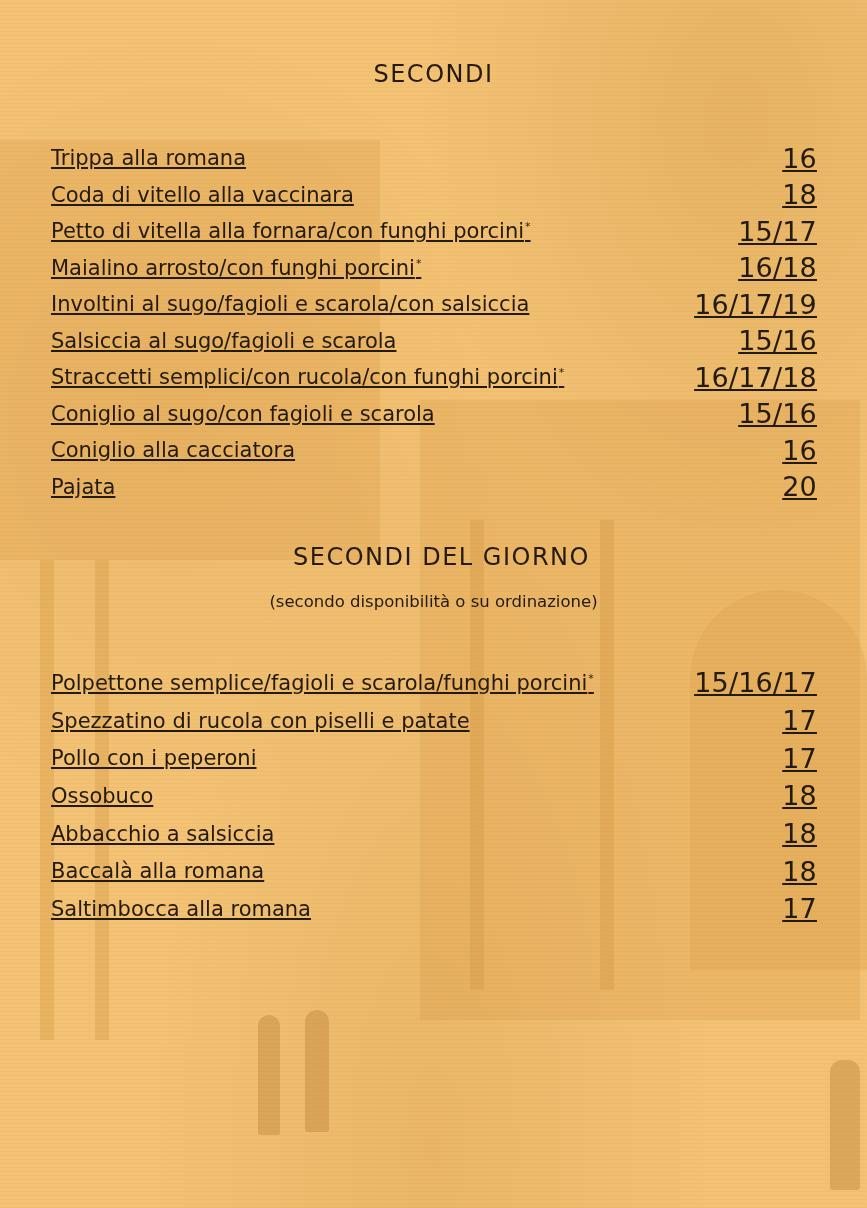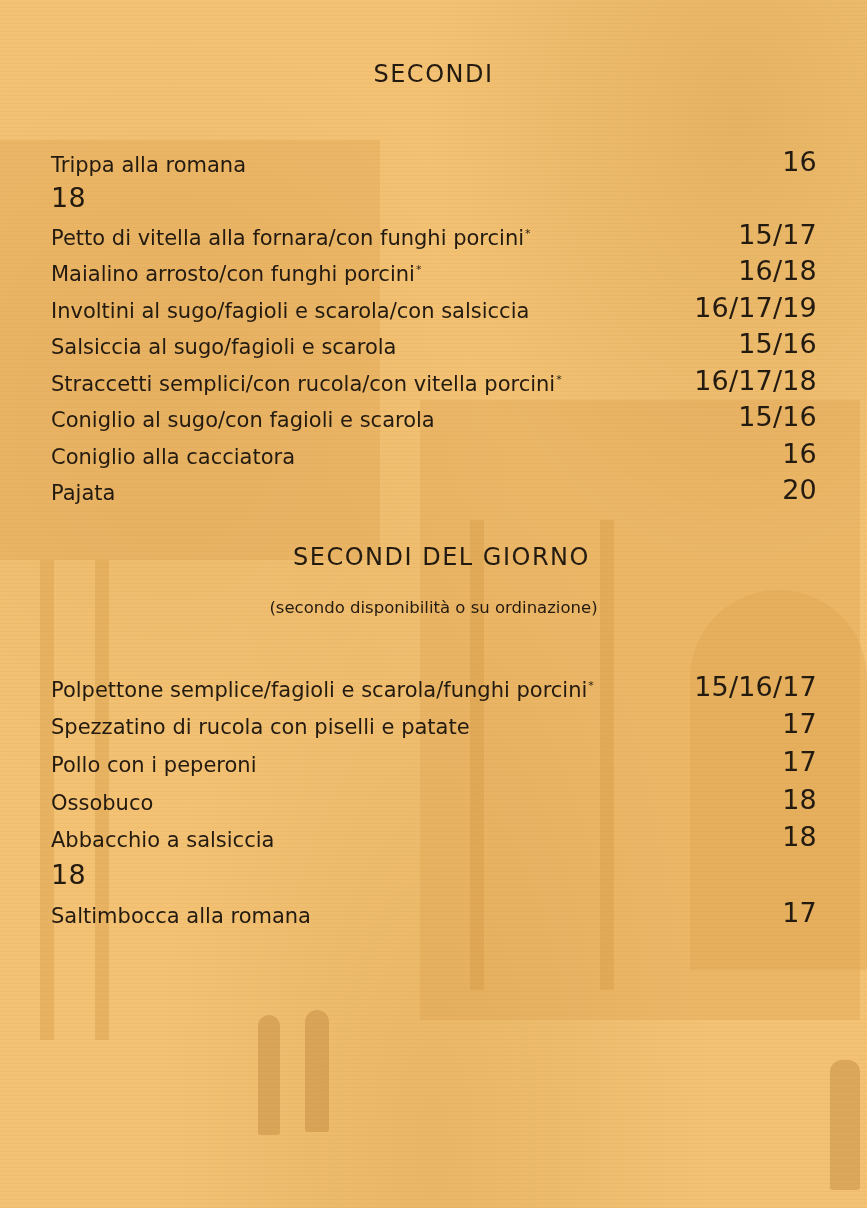--- a/index.html
+++ b/index.html
@@ -25,21 +25,21 @@
     .page { position: relative; z-index: 1; width: 867px; height: 1208px; }
     .section-title {
       position: absolute; left: 0; width: 867px; text-align: center;
       font-size: 24px; letter-spacing: 1.5px; font-weight: 500;
     }
     .subtitle {
       position: absolute; left: 0; width: 867px; text-align: center;
       font-size: 16.5px;
     }
     .menu { position: absolute; left: 51px; width: 766px; margin: 0; padding: 0; list-style: none; }
-    .item { display: flex; justify-content: space-between; align-items: flex-end; font-size: 21px; }
+    .item { display: flex; justify-content: space-between; align-items: center; font-size: 21px; text-decoration: underline; }
     .menu.s1 .item { height: 36.5px; }
     .menu.s2 .item { height: 37.7px; gap: 36px; }
     .item .name sup { font-size: 11px; vertical-align: 8px; margin-left: 1px; }
     .item .price { font-size: 27px; letter-spacing: 0.2px; }
   </style>
 </head>
 <body>
 
 <div class="bg">
   <div class="hatch"></div>
@@ -58,58 +58,59 @@
 <div class="page">
 
   <h2 class="section-title" style="top:60px;margin:0;">SECONDI</h2>
 
   <ul class="menu s1" style="top:140px;">
     <li class="item">
         <span class="name"><span>Trippa alla romana</span><sup></sup></span>
         <span class="price">16</span>
       </li>
     <li class="item">
+        <span class="name"><span>Coda di vitello alla vaccinara</span><sup></sup></span>
         <span class="price">18</span>
       </li>
     <li class="item">
         <span class="name"><span>Petto di vitella alla fornara/con funghi porcini</span><sup>*</sup></span>
         <span class="price">15/17</span>
       </li>
     <li class="item">
         <span class="name"><span>Maialino arrosto/con funghi porcini</span><sup>*</sup></span>
         <span class="price">16/18</span>
       </li>
     <li class="item">
         <span class="name"><span>Involtini al sugo/fagioli e scarola/con salsiccia</span><sup></sup></span>
         <span class="price">16/17/19</span>
       </li>
     <li class="item">
         <span class="name"><span>Salsiccia al sugo/fagioli e scarola</span><sup></sup></span>
         <span class="price">15/16</span>
       </li>
     <li class="item">
-        <span class="name"><span>Straccetti semplici/con rucola/con vitella porcini</span><sup>*</sup></span>
+        <span class="name"><span>Straccetti semplici/con rucola/con funghi porcini</span><sup>*</sup></span>
         <span class="price">16/17/18</span>
       </li>
     <li class="item">
         <span class="name"><span>Coniglio al sugo/con fagioli e scarola</span><sup></sup></span>
         <span class="price">15/16</span>
       </li>
     <li class="item">
         <span class="name"><span>Coniglio alla cacciatora</span><sup></sup></span>
         <span class="price">16</span>
       </li>
     <li class="item">
         <span class="name"><span>Pajata</span><sup></sup></span>
         <span class="price">20</span>
       </li>
   </ul>
 
   <h2 class="section-title" style="top:543px;margin:0;padding-left:8px;">SECONDI DEL GIORNO</h2>
-  <div class="subtitle" style="top:592px;margin-top:6px;">(secondo disponibilità o su ordinazione)</div>
+  <div class="subtitle" style="top:592px;">(secondo disponibilità o su ordinazione)</div>
 
   <ul class="menu s2" style="top:664px;">
     <li class="item">
         <span class="name"><span>Polpettone semplice/fagioli e scarola/funghi porcini</span><sup>*</sup></span>
         <span class="price">15/16/17</span>
       </li>
     <li class="item">
         <span class="name"><span>Spezzatino di rucola con piselli e patate</span><sup></sup></span>
         <span class="price">17</span>
       </li>
@@ -119,20 +120,21 @@
       </li>
     <li class="item">
         <span class="name"><span>Ossobuco</span><sup></sup></span>
         <span class="price">18</span>
       </li>
     <li class="item">
         <span class="name"><span>Abbacchio a salsiccia</span><sup></sup></span>
         <span class="price">18</span>
       </li>
     <li class="item">
+        <span class="name"><span>Baccalà alla romana</span><sup></sup></span>
         <span class="price">18</span>
       </li>
     <li class="item">
         <span class="name"><span>Saltimbocca alla romana</span><sup></sup></span>
         <span class="price">17</span>
       </li>
   </ul>
 
 </div>
 

